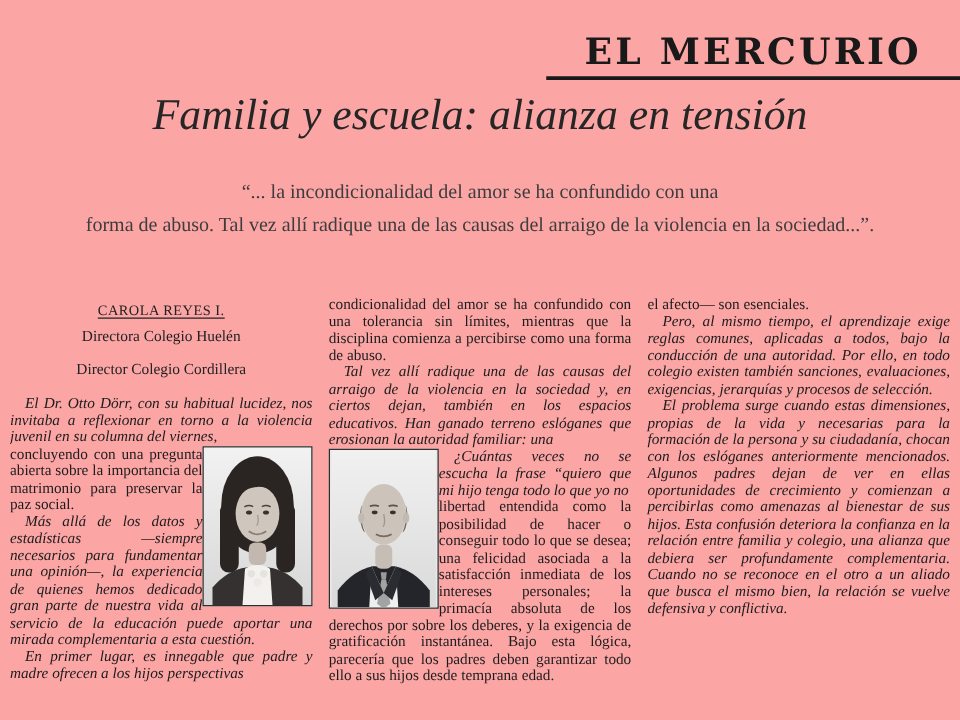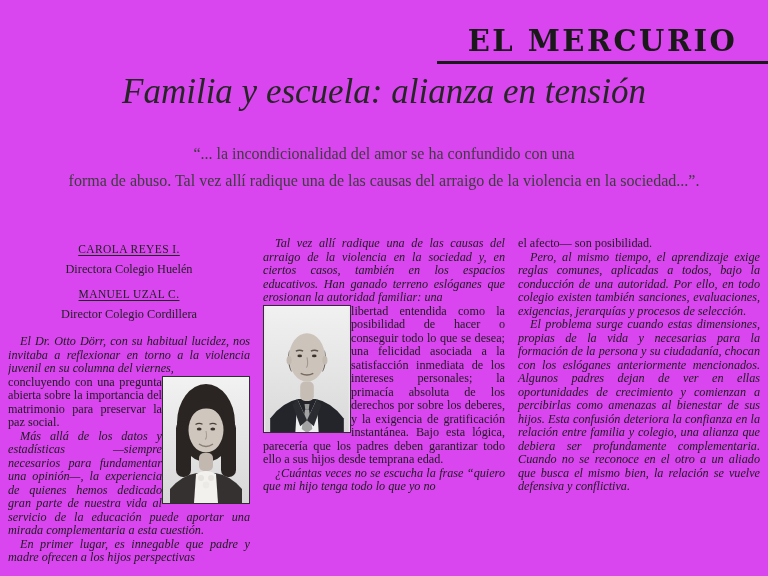--- a/index.html
+++ b/index.html
@@ -1,19 +1,19 @@
 <!DOCTYPE html>
 <html><head>
 <meta charset="utf-8">
 <style>
   * { box-sizing: border-box; }
   html, body { margin: 0; padding: 0; background: #ffffff; }
   .page {
     position: relative; width: 768px; height: 576px; overflow: hidden;
-    background: #d946ef; color: #1c1c1c;
+    background: #fca5a5; color: #1c1c1c;
     font-family: "Liberation Serif", serif;
   }
 
   
   .masthead-wrap {
     position: absolute; top: 0; right: 0; width: 331px; height: 64px;
     border-bottom: 3px solid #191919;
     display: flex; align-items: flex-end; justify-content: center;
     padding-bottom: 3px;
   }
@@ -81,21 +81,20 @@
     <div>“... la incondicionalidad del amor se ha confundido con una</div>
     <div>forma de abuso. Tal vez allí radique una de las causas del arraigo de la violencia en la sociedad...”.</div>
   </div>
 
   <div class="columns">
 
     <div class="col">
       <div class="byline">
         <div class="byline-name">CAROLA REYES I.</div>
         <div class="byline-role">Directora Colegio Huelén</div>
-        <div class="byline-name">MANUEL UZAL C.</div>
         <div class="byline-role">Director Colegio Cordillera</div>
       </div>
 
       <p class="body-p indent">El Dr. Otto Dörr, con su habitual lucidez, nos invitaba a reflexionar en torno a la violencia juvenil en su columna del viernes,</p>
 
       <div>
         <figure class="photo float-right">
           <svg viewBox="0 0 86 126" aria-hidden="true">
             <defs>
               <linearGradient id="bgw" x1="0" y1="0" x2="0" y2="1">
@@ -123,21 +122,22 @@
             <path d="M36 67 Q43 72 50 67" stroke="#8a7d73" stroke-width="1.5" fill="none"></path>
           </svg>
         </figure>
         <p class="body-p">concluyendo con una pregunta abierta sobre la importancia del matrimonio para preservar la paz social.</p>
         <p class="body-p indent">Más allá de los datos y estadísticas —siempre necesarios para fundamentar una opinión—, la experiencia de quienes hemos dedicado gran parte de nuestra vida al servicio de la educación puede aportar una mirada complementaria a esta cuestión.</p>
         <p class="body-p indent">En primer lugar, es innegable que padre y madre ofrecen a los hijos perspectivas</p>
       </div>
     </div>
 
     <div class="col">
-      <p class="body-p indent">Tal vez allí radique una de las causas del arraigo de la violencia en la sociedad y, en ciertos casos, también en los espacios educativos. Han ganado terreno eslóganes que erosionan la autoridad familiar: una</p>
+      <p class="body-p">condicionalidad del amor se ha confundido con una tolerancia sin límites, mientras que la disciplina comienza a percibirse como una forma de abuso.</p>
+      <p class="body-p indent">Tal vez allí radique una de las causas del arraigo de la violencia en la sociedad y, en ciertos dejan, también en los espacios educativos. Han ganado terreno eslóganes que erosionan la autoridad familiar: una</p>
 
       <div>
         <figure class="photo float-left">
           <svg viewBox="0 0 86 130" aria-hidden="true">
             <defs>
               <linearGradient id="bgm" x1="0" y1="0" x2="0" y2="1">
                 <stop offset="0" stop-color="#f1f1f1"></stop>
                   <stop offset="1" stop-color="#d9d9d9"></stop>
               </linearGradient>
             </defs>
@@ -155,25 +155,25 @@
             <ellipse cx="24.5" cy="56" rx="2.6" ry="4.5" fill="#c2b9b1"></ellipse>
             <ellipse cx="61.5" cy="56" rx="2.6" ry="4.5" fill="#c2b9b1"></ellipse>
             <path d="M31.5 46.5 Q35.5 44.8 39 46.5" stroke="#5a524b" stroke-width="1.4" fill="none"></path>
             <path d="M47 46.5 Q50.5 44.8 54.5 46.5" stroke="#5a524b" stroke-width="1.4" fill="none"></path>
             <ellipse cx="35.5" cy="51.5" rx="2.4" ry="1.5" fill="#39332e"></ellipse>
             <ellipse cx="50.5" cy="51.5" rx="2.4" ry="1.5" fill="#39332e"></ellipse>
             <path d="M43 53 Q44.6 61 42.4 63.5" stroke="#a2968c" stroke-width="1.1" fill="none"></path>
             <path d="M36.5 69.5 Q43 73 49.5 69.5" stroke="#77695f" stroke-width="1.5" fill="none"></path>
           </svg>
         </figure>
+        <p class="body-p indent">¿Cuántas veces no se escucha la frase “quiero que mi hijo tenga todo lo que yo no</p>
         <p class="body-p">libertad entendida como la posibilidad de hacer o conseguir todo lo que se desea; una felicidad asociada a la satisfacción inmediata de los intereses personales; la primacía absoluta de los derechos por sobre los deberes, y la exigencia de gratificación instantánea. Bajo esta lógica, parecería que los padres deben garantizar todo ello a sus hijos desde temprana edad.</p>
-        <p class="body-p indent">¿Cuántas veces no se escucha la frase “quiero que mi hijo tenga todo lo que yo no</p>
       </div>
     </div>
 
     <div class="col">
-      <p class="body-p">el afecto— son posibilidad.</p>
+      <p class="body-p">el afecto— son esenciales.</p>
       <p class="body-p indent">Pero, al mismo tiempo, el aprendizaje exige reglas comunes, aplicadas a todos, bajo la conducción de una autoridad. Por ello, en todo colegio existen también sanciones, evaluaciones, exigencias, jerarquías y procesos de selección.</p>
       <p class="body-p indent">El problema surge cuando estas dimensiones, propias de la vida y necesarias para la formación de la persona y su ciudadanía, chocan con los eslóganes anteriormente mencionados. Algunos padres dejan de ver en ellas oportunidades de crecimiento y comienzan a percibirlas como amenazas al bienestar de sus hijos. Esta confusión deteriora la confianza en la relación entre familia y colegio, una alianza que debiera ser profundamente complementaria. Cuando no se reconoce en el otro a un aliado que busca el mismo bien, la relación se vuelve defensiva y conflictiva.</p>
     </div>
 
   </div>
 </div>
 
 </body></html>

